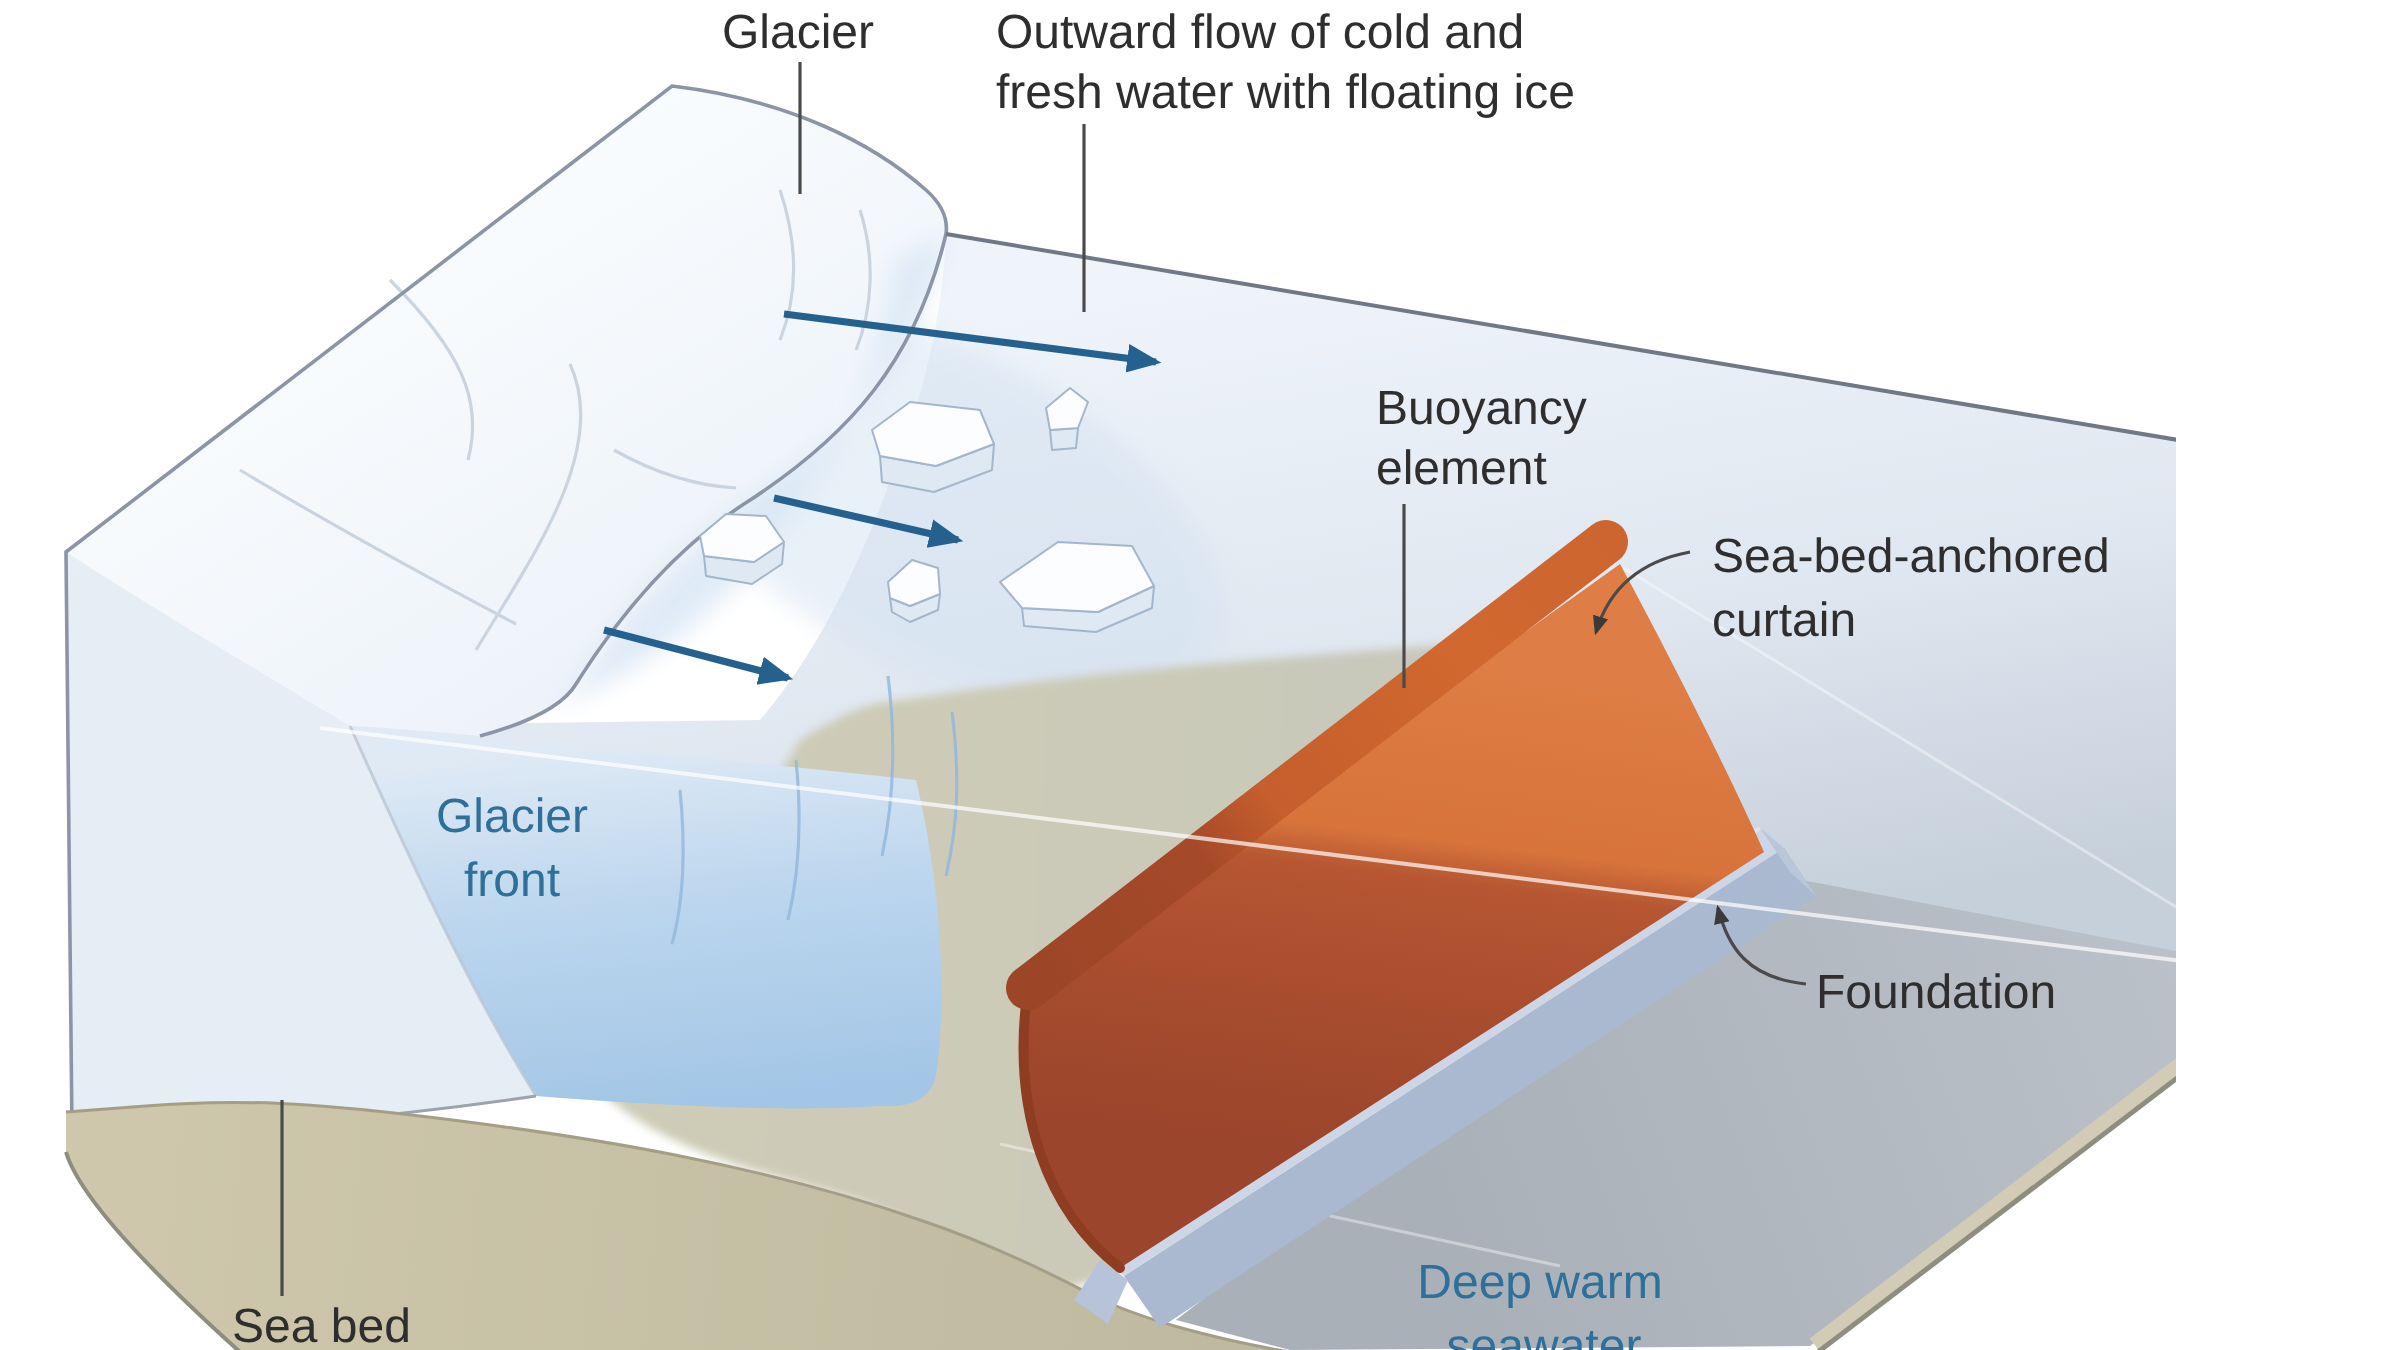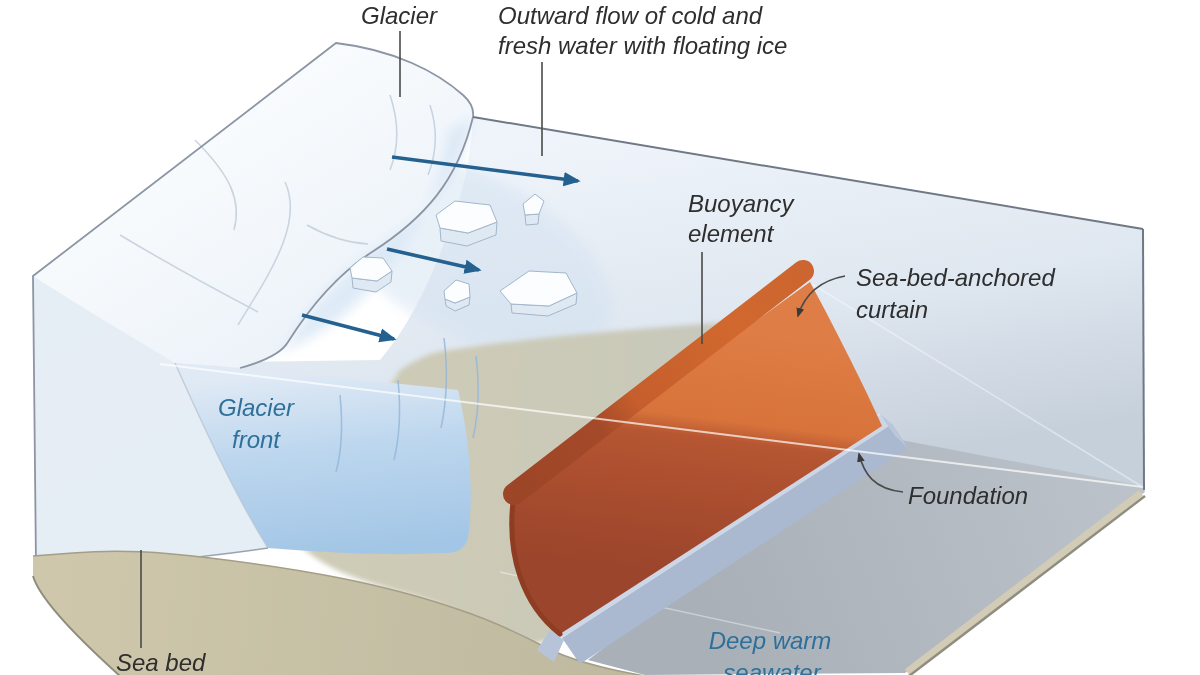--- a/index.html
+++ b/index.html
@@ -1,17 +1,17 @@
 <!DOCTYPE html>
 <html><head>
 <meta charset="utf-8">
 <style>
   html,body{margin:0;padding:0;background:#ffffff;}
-  #stage{position:relative;width:1200px;height:675px;overflow:hidden;background:#ffffff;
-         font-family:"Liberation Sans", sans-serif;font-style:italic;}
+  #stage{position:relative;width:1088px;height:675px;overflow:hidden;background:#ffffff;
+         font-family:"Liberation Sans", sans-serif;}
   #stage svg{position:absolute;left:0;top:0;display:block;}
   text{font-family:"Liberation Sans", sans-serif;}
   .lbl{font-size:24px;fill:#2e2e2e;}
   .lbl-blue{font-size:24px;fill:#2e7099;}
 </style>
 </head>
 <body>
 
 <div id="stage">
 <svg width="1200" height="675" viewBox="0 0 1200 675">

